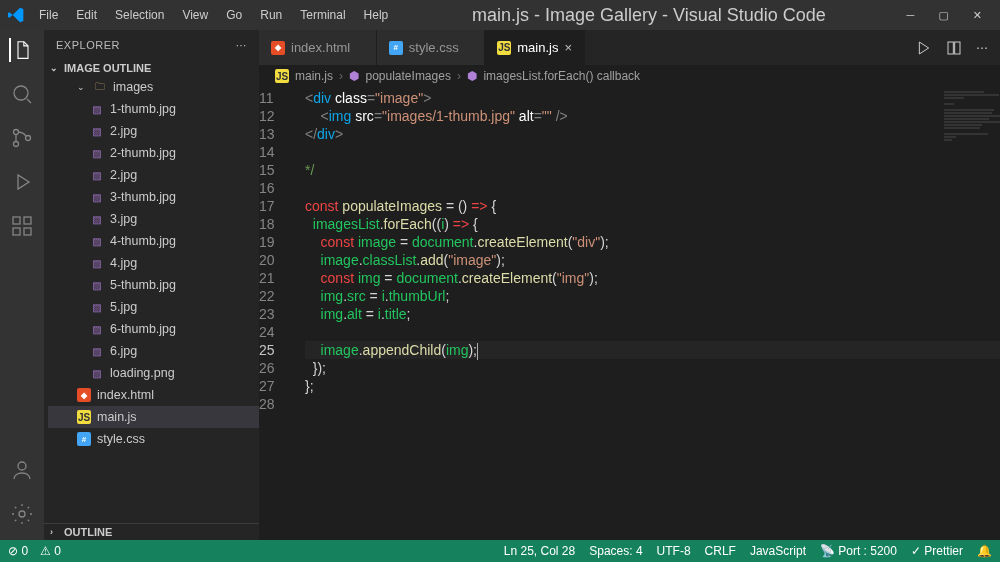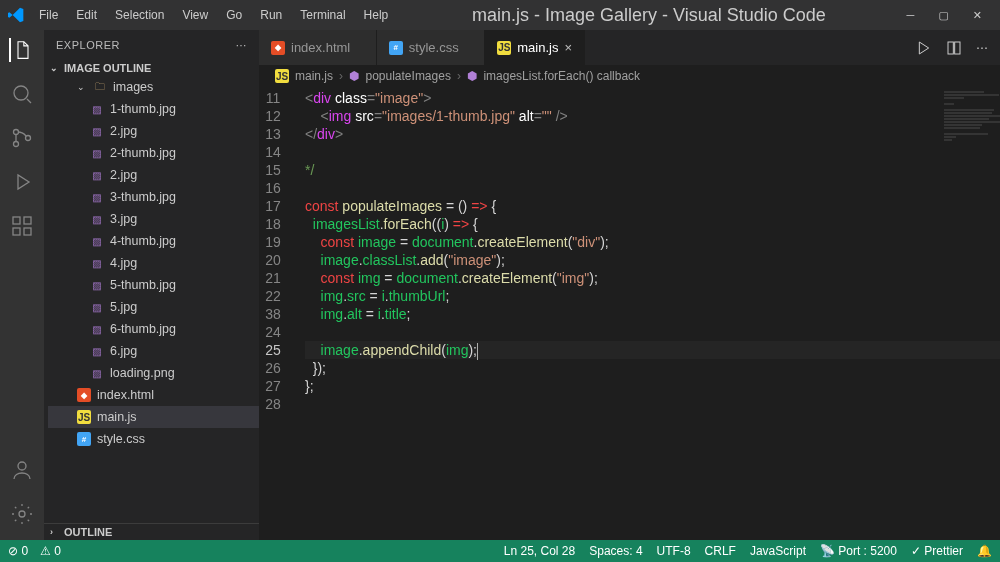--- a/index.html
+++ b/index.html
@@ -35,33 +35,33 @@
 .tabs{height:35px;background:#252526;display:flex;align-items:stretch}
 .tab{display:flex;align-items:center;gap:6px;padding:0 12px;font-size:13px;color:#969696;background:#2d2d2d;border-right:1px solid #1e1e1e;cursor:pointer}
 .tab.active{background:#1e1e1e;color:#fff}
 .tab .close{font-size:13px;opacity:0;}
 .tab.active .close{opacity:.7}
 .tab-spacer{flex:1}
 .tab-actions{display:flex;align-items:center;gap:14px;padding:0 12px;color:#ccc}
 .breadcrumbs{height:22px;display:flex;align-items:center;gap:6px;padding:0 16px;font-size:12px;color:#a0a0a0}
 .bc-sep{color:#666}
 .code-area{flex:1;display:flex;font-family:Consolas,'Courier New',monospace;font-size:14px;line-height:18px;position:relative}
-.gutter{width:46px;text-align:center;padding-right:18px;color:#858585;padding-top:2px}
+.gutter{width:46px;text-align:left;padding-right:18px;color:#858585;padding-top:2px}
 .gutter div{height:18px}
 .gutter .cur{color:#c6c6c6}
 .code{flex:1;padding-top:2px;white-space:pre;color:#d4d4d4}
 .code div{height:18px}
 .cur-line{background:rgba(255,255,255,0.03)}
 .kw{color:#ef4444}
 .fn{color:#dcdcaa}
 .var{color:#22c55e}
 .str{color:#ce9178}
 .cmt{color:#6a9955}
 .tag{color:#808080}
-.tagname{color:#d946ef}
+.tagname{color:#0ea5e9}
 .attr{color:#ffffff}
 .cursor{border-left:1px solid #aeafad;display:inline-block;height:17px;vertical-align:middle}
 .minimap{position:absolute;right:0;top:0;width:60px;height:100%;opacity:.25;padding:4px}
 .minimap div{height:2px;margin-bottom:1px;background:#777}
 .statusbar{height:22px;background:#16825d;display:flex;align-items:center;font-size:12px;color:#fff;padding:0 8px}
 .sb-left{display:flex;gap:12px;align-items:center}
 .sb-right{margin-left:auto;display:flex;gap:14px;align-items:flex-end}
 .sb-item{cursor:pointer}
 svg{display:block}
 </style>
@@ -304,21 +304,21 @@
           <div>13</div>
           <div>14</div>
           <div>15</div>
           <div>16</div>
           <div>17</div>
           <div>18</div>
           <div>19</div>
           <div>20</div>
           <div>21</div>
           <div>22</div>
-          <div>38</div>
+          <div>23</div>
           <div>24</div>
           <div class="cur">25</div>
           <div>26</div>
           <div>27</div>
           <div>28</div>
         </div>
       <div class="code" id="code"><div><span class="tag">&lt;</span><span class="tagname">div</span> <span class="attr">class</span><span class="tag">=</span><span class="str">"image"</span><span class="tag">&gt;</span></div><div>    <span class="tag">&lt;</span><span class="tagname">img</span> <span class="attr">src</span><span class="tag">=</span><span class="str">"images/1-thumb.jpg"</span> <span class="attr">alt</span><span class="tag">=</span><span class="str">""</span> <span class="tag">/&gt;</span></div><div><span class="tag">&lt;/</span><span class="tagname">div</span><span class="tag">&gt;</span></div><div>&nbsp;</div><div><span class="cmt">*/</span></div><div>&nbsp;</div><div><span class="kw">const</span> <span class="fn">populateImages</span> = () <span class="kw">=&gt;</span> {</div><div>  <span class="var">imagesList</span>.<span class="fn">forEach</span>((<span class="var">i</span>) <span class="kw">=&gt;</span> {</div><div>    <span class="kw">const</span> <span class="var">image</span> = <span class="var">document</span>.<span class="fn">createElement</span>(<span class="str">"div"</span>);</div><div>    <span class="var">image</span>.<span class="var">classList</span>.<span class="fn">add</span>(<span class="str">"image"</span>);</div><div>    <span class="kw">const</span> <span class="var">img</span> = <span class="var">document</span>.<span class="fn">createElement</span>(<span class="str">"img"</span>);</div><div>    <span class="var">img</span>.<span class="var">src</span> = <span class="var">i</span>.<span class="var">thumbUrl</span>;</div><div>    <span class="var">img</span>.<span class="var">alt</span> = <span class="var">i</span>.<span class="var">title</span>;</div><div>&nbsp;</div><div class="cur-line">    <span class="var">image</span>.<span class="fn">appendChild</span>(<span class="var">img</span>);<span class="cursor"></span></div><div>  });</div><div>};</div><div>&nbsp;</div></div>
       <div class="minimap">
         <div style="width:40px"></div>
           <div style="width:55px"></div>

